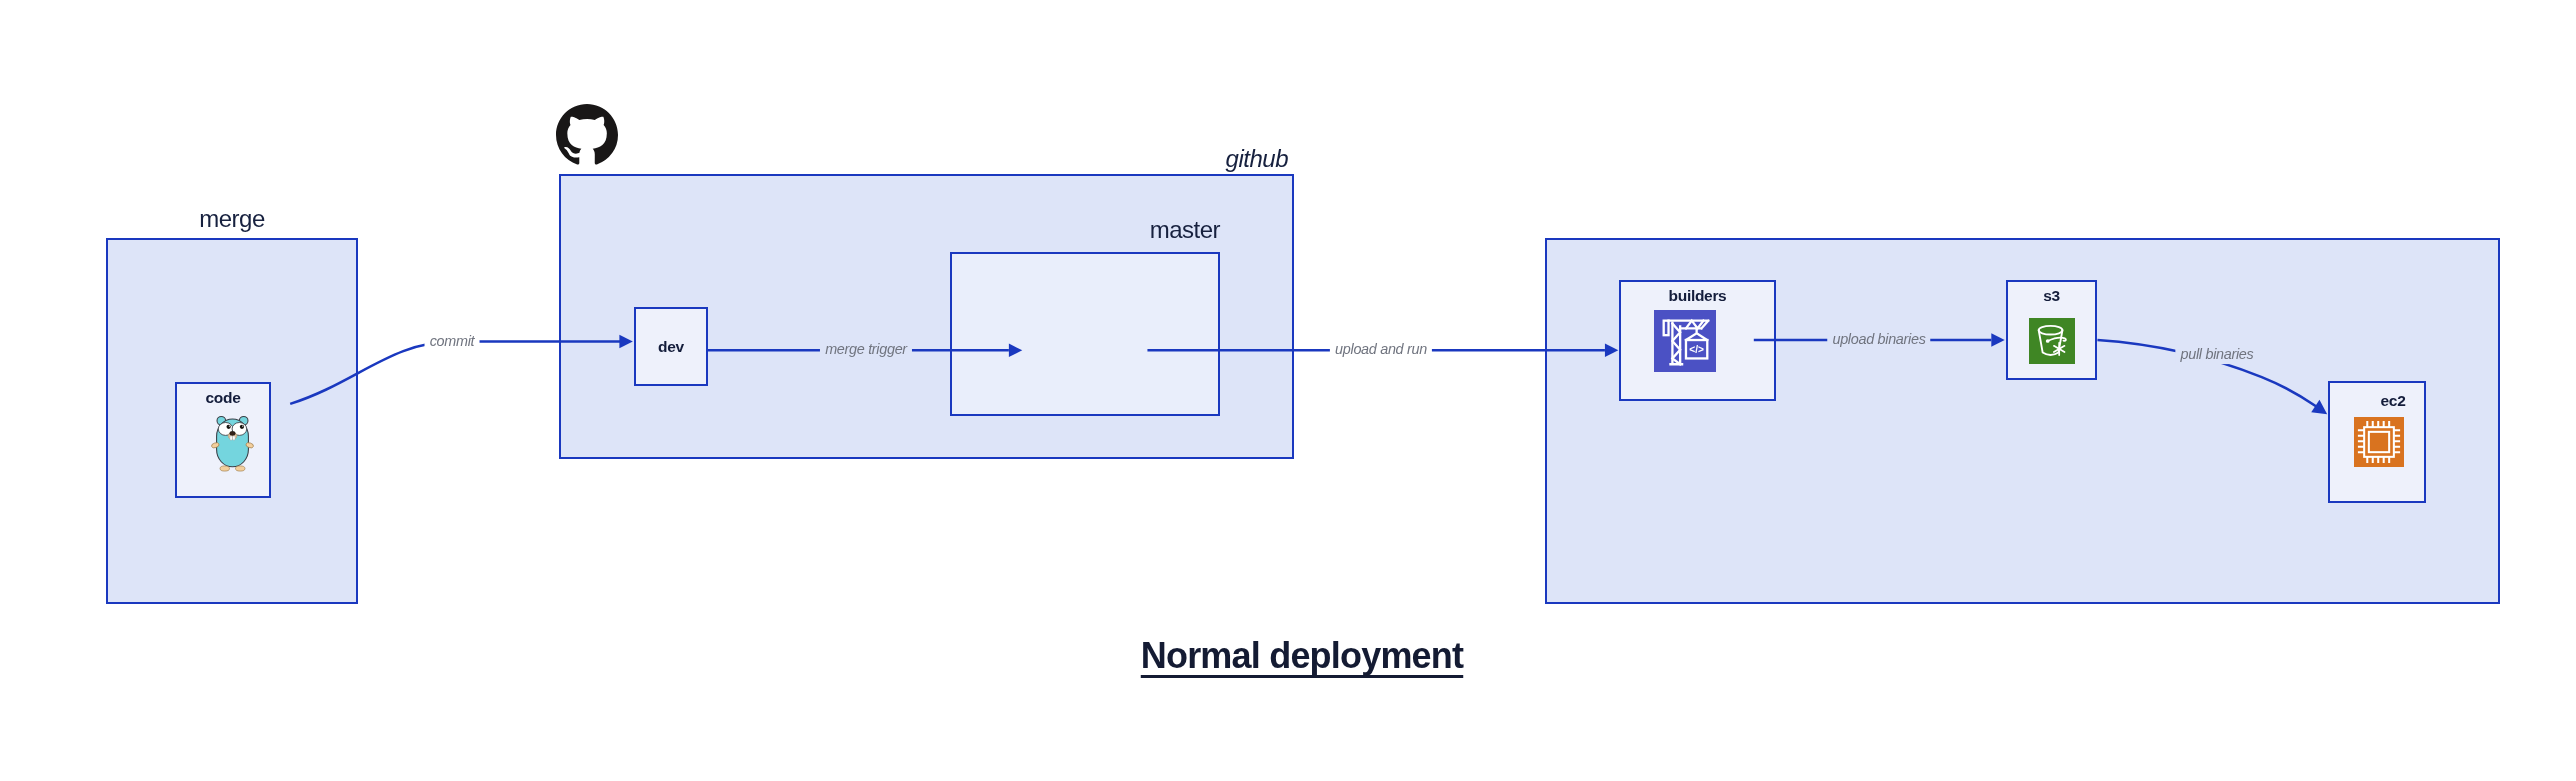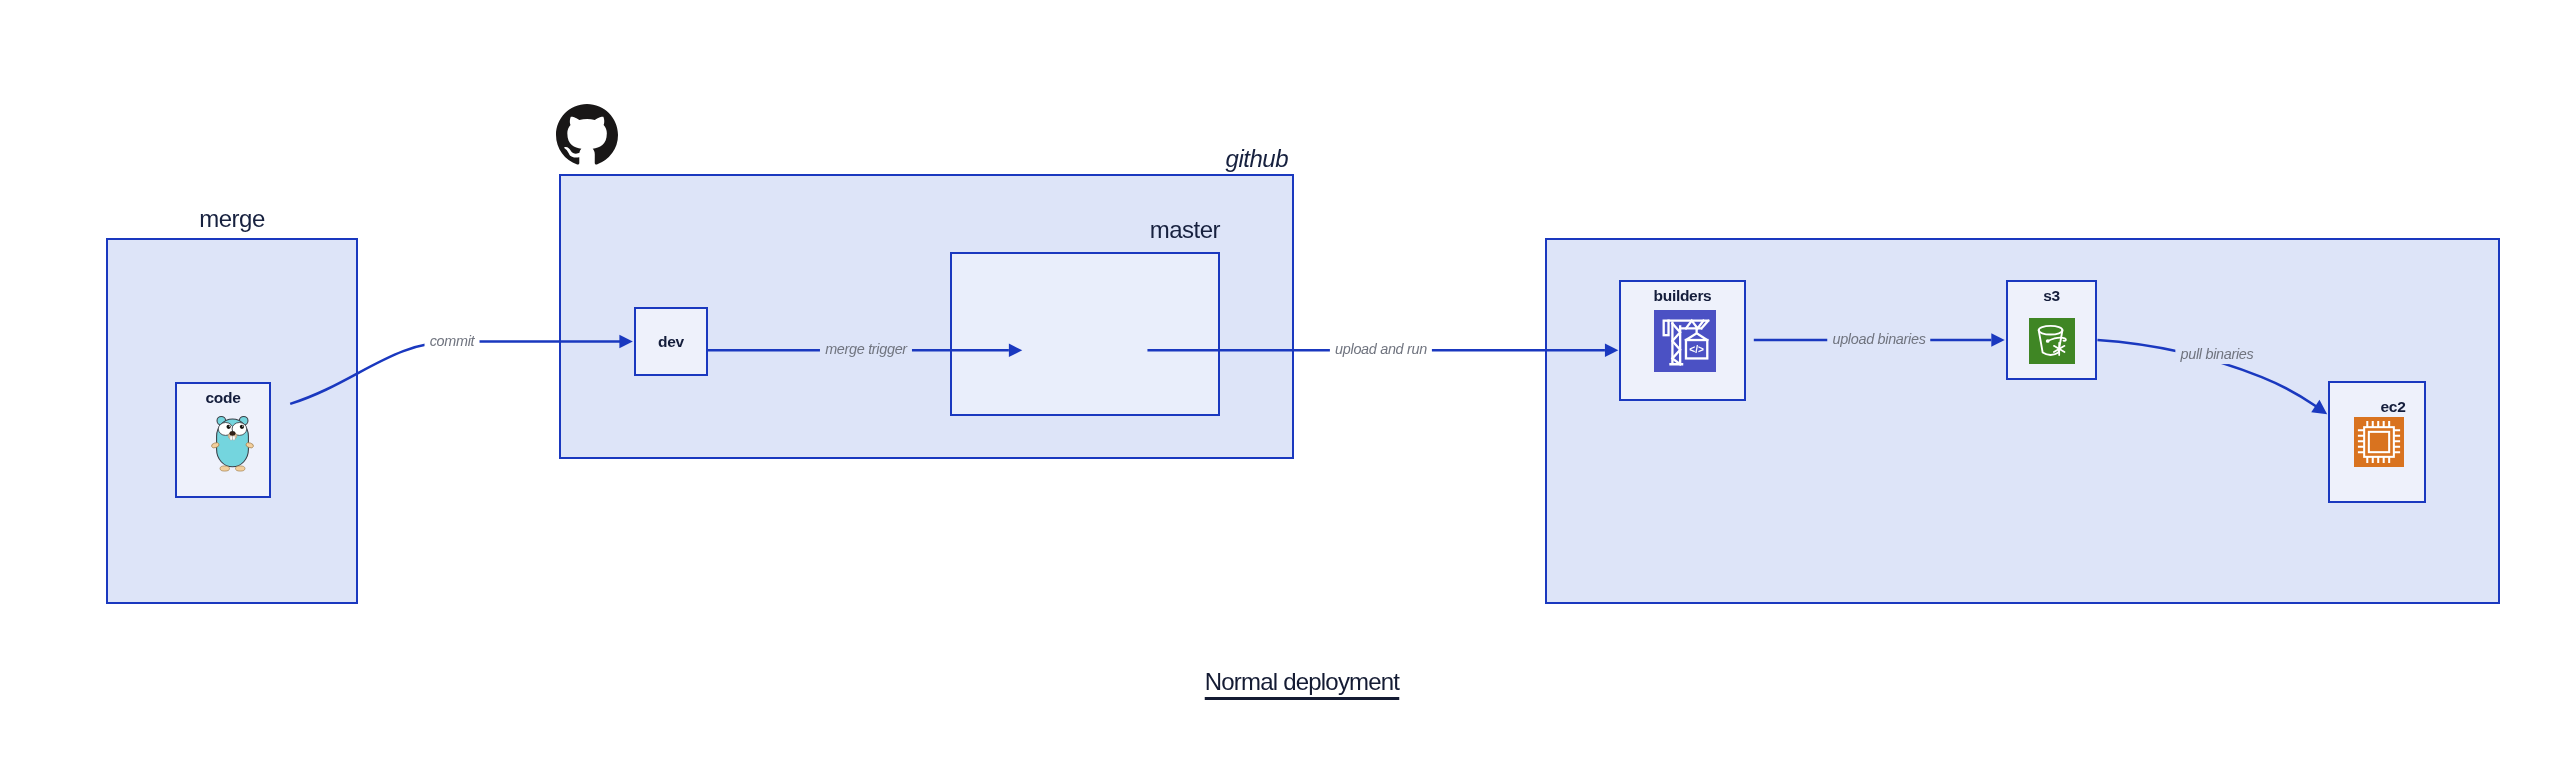--- a/index.html
+++ b/index.html
@@ -22,23 +22,23 @@
   .edge-label{position:absolute;transform:translate(-50%,-50%);z-index:6;
               font-size:14.4px;font-style:italic;color:#70747f;letter-spacing:-0.3px;
               padding:1px 5.2px;white-space:nowrap;line-height:1.1;}
   .edge-label.on-white{background:#ffffff;}
   .edge-label.on-tint{background:#dde4f8;}
 
   
   .icon{position:absolute;}
 
   
-  .diagram-title{position:absolute;left:50%;top:668px;transform:translateX(-50%);
-                 color:#141b33;font-size:24px;letter-spacing:-0.8px;white-space:nowrap;
-                 text-decoration:underline;text-decoration-thickness:3.1px;text-underline-offset:7.2px;}
+  .diagram-title{position:absolute;left:50%;top:635px;transform:translateX(-50%);
+                 color:#141b33;font-size:36px;letter-spacing:-0.8px;white-space:nowrap;
+                 text-decoration:underline;text-decoration-thickness:3.1px;text-underline-offset:7.2px;font-weight:bold;}
 </style>
 </head>
 <body>
 
 <div class="canvas">
 
   <div class="container-label" style="left:106px;top:205px;width:252px;text-align:center;">merge</div>
   <div class="container-box" style="left:106px;top:238px;width:252px;height:366px;"></div>
 
   <div class="node" style="left:175px;top:382px;width:96px;height:116px;">
@@ -63,31 +63,31 @@
       <ellipse cx="68" cy="128" rx="11" ry="6" fill="#f3cf9d" stroke="#9c7b46" stroke-width="1.5"></ellipse>
     </svg>
   </div>
 
   <svg class="icon" style="left:555px;top:104px;" width="64" height="62" viewBox="0 0 16 16">
     <path fill="#191717" fill-rule="evenodd" d="M8 0C3.58 0 0 3.58 0 8c0 3.54 2.29 6.53 5.47 7.59.4.07.55-.17.55-.38 0-.19-.01-.82-.01-1.49-2.01.37-2.53-.49-2.69-.94-.09-.23-.48-.94-.82-1.13-.28-.15-.68-.52-.01-.53.63-.01 1.08.58 1.23.82.72 1.21 1.87.87 2.33.66.07-.52.28-.87.51-1.07-1.78-.2-3.64-.89-3.64-3.95 0-.87.31-1.59.82-2.15-.08-.2-.36-1.02.08-2.12 0 0 .67-.21 2.2.82.64-.18 1.32-.27 2-.27s1.36.09 2 .27c1.53-1.04 2.2-.82 2.2-.82.44 1.1.16 1.92.08 2.12.51.56.82 1.27.82 2.15 0 3.07-1.87 3.75-3.65 3.95.29.25.54.73.54 1.48 0 1.07-.01 1.93-.01 2.2 0 .21.15.46.55.38A8.01 8.01 0 0 0 16 8c0-4.42-3.58-8-8-8z"></path>
   </svg>
   <div class="container-label" style="left:559px;top:145px;width:729px;text-align:right;font-style:italic;">github</div>
   <div class="container-box" style="left:559px;top:174px;width:735px;height:285px;"></div>
 
-  <div class="node" style="left:634px;top:307px;width:74px;height:69px;">
+  <div class="node" style="left:634px;top:307px;width:74px;height:79px;">
     <div class="node-label vcenter">dev</div>
   </div>
 
   <div class="container-label" style="left:950px;top:216px;width:270px;text-align:right;">master</div>
   <div class="node master" style="left:950px;top:252px;width:270px;height:164px;"></div>
 
 
   <div class="container-box" style="left:1545px;top:238px;width:955px;height:366px;"></div>
 
-  <div class="node" style="left:1619px;top:280px;width:127px;height:121px;">
+  <div class="node" style="left:1619px;top:280px;width:157px;height:121px;">
     <div class="node-label" style="top:5.2px;">builders</div>
     <svg class="icon" style="left:33px;top:28px;" width="62" height="62" viewBox="0 0 64 64">
       <rect x="0" y="0" width="64" height="64" fill="#4b51c4"></rect>
       <g stroke="#ffffff" stroke-width="2.4" fill="none" stroke-linecap="square">
         <rect x="10" y="11" width="5" height="15"></rect>
         <path d="M19 13 V56 M27 17 V56 M17 56 H29"></path>
         <path d="M19 14 L27 23 L19 32 L27 41 L19 50 L27 56"></path>
         <path d="M15 11 H56 M27 19 H49 M56 11 L49 19"></path>
         <path d="M33 19 L39 11 L45 19 L51 11"></path>
         <path d="M44 19 V24 M44 24 L33 31 M44 24 L55 31"></path>
@@ -109,21 +109,21 @@
       <circle cx="26" cy="32" r="2.6" fill="#ffffff"></circle>
       <g stroke="#ffffff" stroke-width="2.4" stroke-linecap="round">
         <path d="M42 34.5 V51.5"></path>
         <path d="M34.6 38.7 L49.4 47.3"></path>
         <path d="M49.4 38.7 L34.6 47.3"></path>
       </g>
     </svg>
   </div>
 
   <div class="node" style="left:2328px;top:381px;width:98px;height:122px;">
-    <div class="node-label" style="top:15px;margin-left:32px;">ec2</div>
+    <div class="node-label" style="top:9px;margin-left:32px;">ec2</div>
     <svg class="icon" style="left:24px;top:34px;" width="50" height="50" viewBox="0 0 64 64">
       <rect x="0" y="0" width="64" height="64" fill="#d9731f"></rect>
       <g stroke="#ffffff" stroke-width="2.6" fill="none">
         <rect x="13" y="13" width="38" height="38"></rect>
         <rect x="19" y="19" width="26" height="26"></rect>
         <path d="M17 5 V13 M24 5 V13 M31 5 V13 M38 5 V13 M45 5 V13"></path>
         <path d="M17 51 V59 M24 51 V59 M31 51 V59 M38 51 V59 M45 51 V59"></path>
         <path d="M5 17 H13 M5 24 H13 M5 31 H13 M5 38 H13 M5 45 H13"></path>
         <path d="M51 17 H59 M51 24 H59 M51 31 H59 M51 38 H59 M51 45 H59"></path>
       </g>

